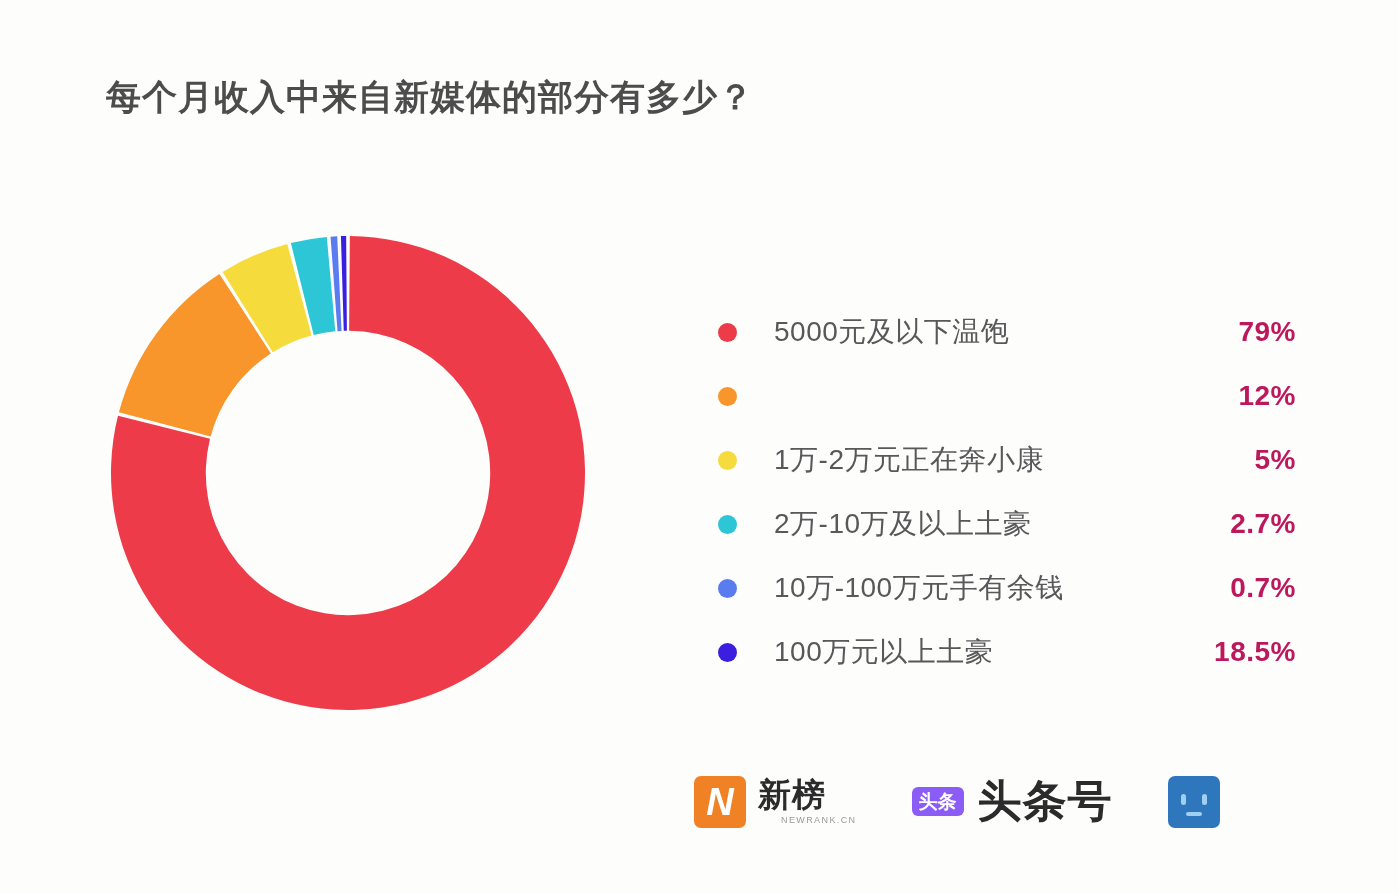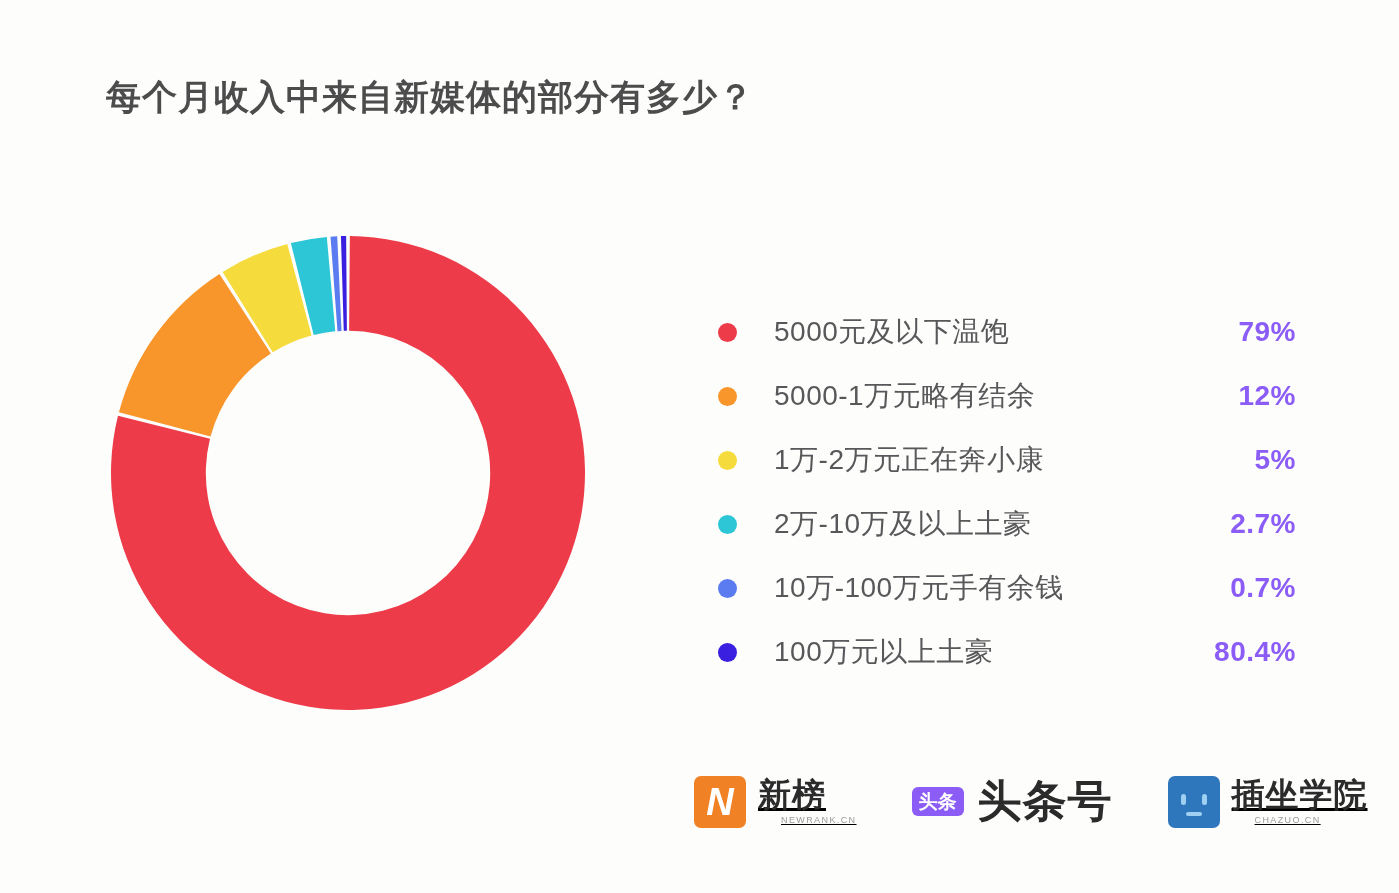--- a/index.html
+++ b/index.html
@@ -62,21 +62,21 @@
     margin-left: 37px;
     font-size: 28px;
     color: #58585a;
     letter-spacing: 0.5px;
     white-space: nowrap;
   }
   .legend-value {
     position: absolute;
     right: 6px;
     font-size: 28px;
-    color: #8b5cf6;
+    color: #be185d;
     font-weight: bold;
     letter-spacing: 0.5px;
     white-space: nowrap;
   }
 
   
   #footer-logos {
     position: absolute;
     left: 694px;
     top: 772px;
@@ -129,21 +129,20 @@
     background: #9fd0f2;
     bottom: 12px;
     left: 18px;
   }
 
   .logo-text-group {
     margin-left: 12px;
     display: flex;
     flex-direction: column;
     justify-content: center;
-    text-decoration: underline;
   }
   .logo-name {
     font-size: 33px;
     font-weight: bold;
     color: #2b2b2b;
     line-height: 1.05;
     letter-spacing: 1px;
     white-space: nowrap;
   }
   .logo-sub {
@@ -195,42 +194,41 @@
 </div>
 
 <div id="legend">
     <div class="legend-row">
       <span class="legend-dot" style="background: rgb(237, 59, 73);"></span>
       <span class="legend-label">5000元及以下温饱</span>
       <span class="legend-value">79%</span>
     </div>
     <div class="legend-row">
       <span class="legend-dot" style="background: rgb(248, 149, 43);"></span>
-      <span class="legend-label">5000-1万元略有结余</span>
       <span class="legend-value">12%</span>
     </div>
     <div class="legend-row">
       <span class="legend-dot" style="background: rgb(245, 220, 60);"></span>
       <span class="legend-label">1万-2万元正在奔小康</span>
       <span class="legend-value">5%</span>
     </div>
     <div class="legend-row">
       <span class="legend-dot" style="background: rgb(44, 198, 214);"></span>
       <span class="legend-label">2万-10万及以上土豪</span>
       <span class="legend-value">2.7%</span>
     </div>
     <div class="legend-row">
       <span class="legend-dot" style="background: rgb(91, 124, 240);"></span>
       <span class="legend-label">10万-100万元手有余钱</span>
       <span class="legend-value">0.7%</span>
     </div>
     <div class="legend-row">
       <span class="legend-dot" style="background: rgb(58, 31, 224);"></span>
       <span class="legend-label">100万元以上土豪</span>
-      <span class="legend-value">80.4%</span>
+      <span class="legend-value">18.5%</span>
     </div>
   </div>
 
 <div id="footer-logos">
 
   <div class="logo-block">
     <div class="logo-mark newrank">
       <div class="mark-n">N</div>
     </div>
     <div class="logo-text-group">
@@ -247,19 +245,15 @@
   </div>
 
   <div class="logo-gap"></div>
 
   <div class="logo-block">
     <div class="logo-mark chazuo">
       <span class="face-eye left"></span>
       <span class="face-eye right"></span>
       <span class="face-mouth"></span>
     </div>
-    <div class="logo-text-group">
-      <div class="logo-name">插坐学院</div>
-      <div class="logo-sub">CHAZUO.CN</div>
-    </div>
   </div>
 
 </div>
 
 </body></html>

